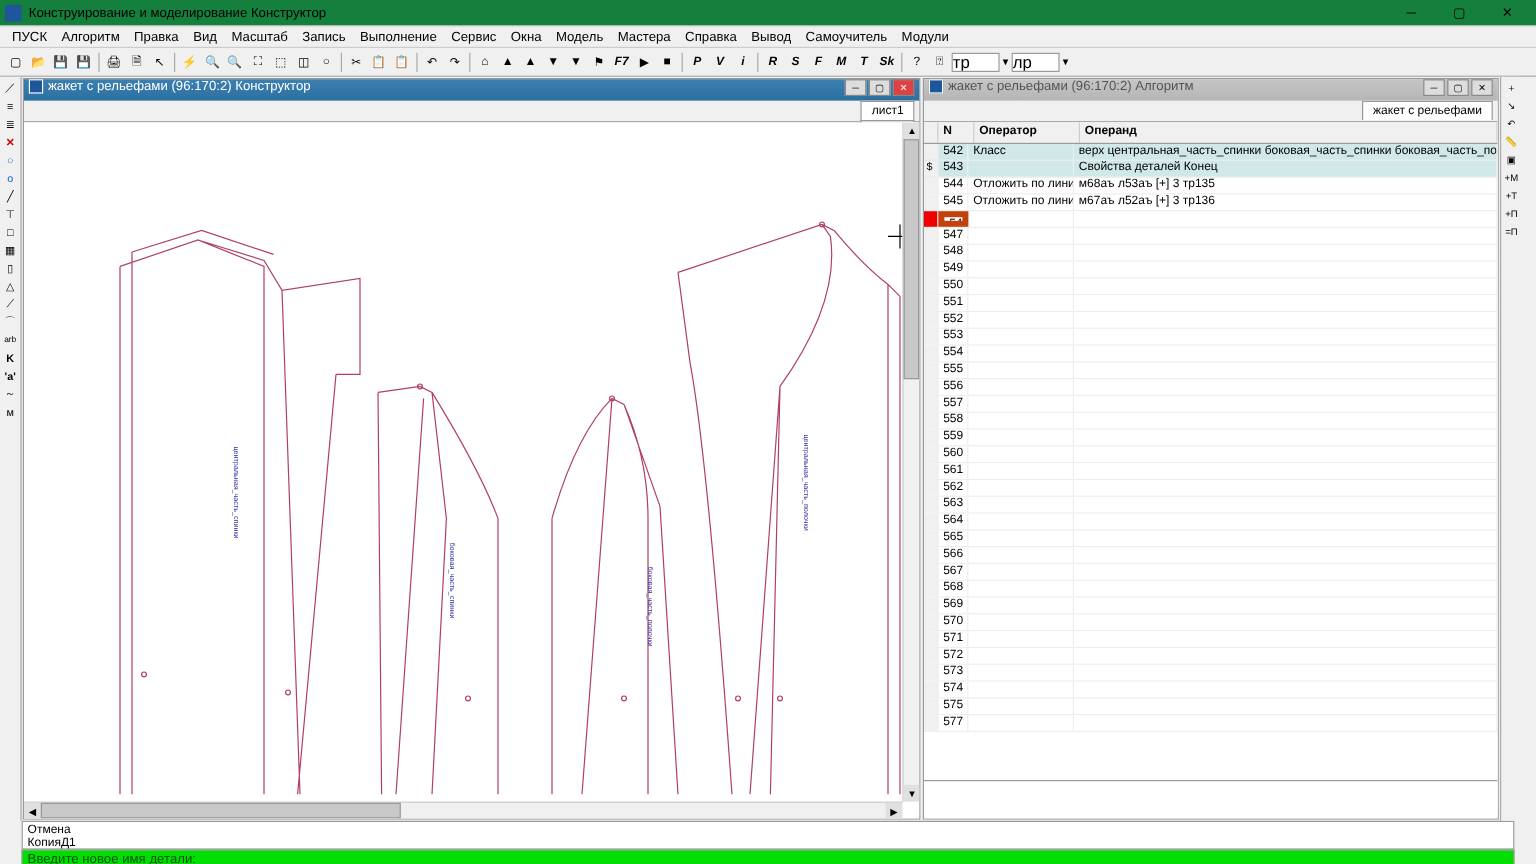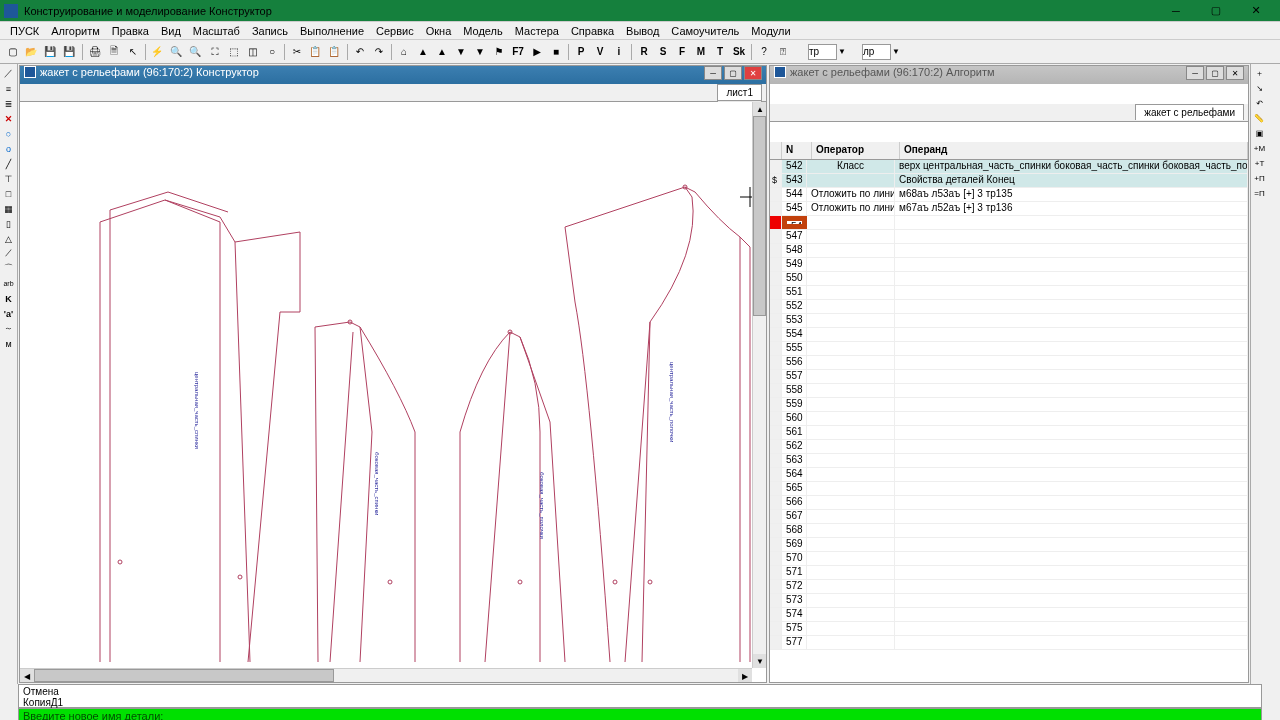--- a/index.html
+++ b/index.html
@@ -9,32 +9,32 @@
 .titlebar .app-icon { width: 14px; height: 14px; background: #1e5799; margin-right: 6px; }
 .titlebar .title { flex: 1; font-size: 11px; }
 .titlebar .win-btn { width: 40px; height: 22px; display: flex; align-items: center; justify-content: center; cursor: pointer; }
 
 .menubar { height: 18px; background: #f0f0f0; display: flex; align-items: center; padding: 0 4px; border-bottom: 1px solid #ccc; }
 .menubar span { padding: 0 6px; cursor: pointer; font-size: 11px; }
 
 .toolbar { height: 24px; background: #f0f0f0; display: flex; align-items: center; padding: 0 4px; border-bottom: 1px solid #aaa; gap: 1px; }
 .toolbar .tb-btn { width: 18px; height: 18px; display: flex; align-items: center; justify-content: center; cursor: pointer; font-size: 10px; border: 1px solid transparent; }
 .toolbar .sep { width: 1px; height: 16px; background: #aaa; margin: 0 2px; }
-.toolbar .tb-txt { font-size: 10px; font-weight: bold; }
-.toolbar .tb-input { width: 29px; height: 16px; font-size: 10px; border: 1px solid #999; margin-left: 15px; }
+.toolbar .tb-txt { font-size: 10px; font-weight: bold; font-style: italic; }
+.toolbar .tb-input { width: 40px; height: 16px; font-size: 14px; border: 1px solid #999; }
 
 .workspace { display: flex; height: 620px; }
 
 .side-toolbar { width: 18px; background: #f0f0f0; border-right: 1px solid #aaa; display: flex; flex-direction: column; padding-top: 2px; }
 .side-toolbar .stb { height: 15px; display: flex; align-items: center; justify-content: center; font-size: 9px; cursor: pointer; }
 .side-toolbar .stb.red { color: #c00; font-weight: bold; }
 
 .panel { background: #fff; border: 1px solid #999; margin: 1px; display: flex; flex-direction: column; }
 .panel.left { width: 748px; }
-.panel.right { width: 480px; gap: 20px; }
+.panel.right { width: 480px; }
 
 .panel-title { height: 18px; background: linear-gradient(#3c7fb1, #2c6fa1); color: #fff; display: flex; align-items: flex-start; padding: 0 4px; font-size: 11px; }
 .panel-title.inactive { background: linear-gradient(#c5c5c5, #b5b5b5); color: #555; }
 .panel-title .p-icon { width: 12px; height: 12px; background: #1e5799; margin-right: 4px; border: 1px solid #fff; }
 .panel-title .p-spacer { flex: 1; }
 .panel-title .p-btn { width: 18px; height: 14px; background: #ddd; border: 1px solid #888; margin-left: 2px; display: flex; align-items: center; justify-content: center; font-size: 8px; cursor: pointer; color: #000; }
 .panel-title .p-btn.close { background: #e04040; color: #fff; }
 
 .tab-strip { height: 18px; background: #f0f0f0; display: flex; align-items: flex-end; border-bottom: 1px solid #999; padding: 0 2px; flex-direction: column; }
 .tab-strip .tab { padding: 2px 8px; background: #fff; border: 1px solid #999; border-bottom: none; font-size: 10px; margin-right: 2px; cursor: pointer; }
@@ -56,21 +56,21 @@
 .grid-head .gh.n { width: 30px; }
 .grid-head .gh.op { width: 88px; }
 .grid-head .gh.opd { flex: 1; }
 .grid-body { overflow-y: auto; height: 530px; }
 .grid-row { display: flex; height: 14px; border-bottom: 1px solid #eee; font-size: 10px; }
 .grid-row.hl { background: #d0e8e8; }
 .grid-row .gc { border-right: 1px solid #eee; padding: 0 4px; overflow: hidden; white-space: nowrap; }
 .grid-row .gc.gut { width: 12px; background: #f0f0f0; padding: 0; }
 .grid-row .gc.gut.red { background: #e00; }
 .grid-row .gc.n { width: 25px; }
-.grid-row .gc.op { width: 88px; text-align: center; }
+.grid-row .gc.op { width: 88px; }
 .grid-row .gc.opd { flex: 1; }
 .grid-row.sel .gc.n { border: 5px solid #c2410c; }
 .grid-row .gc.gut .dollar { font-size: 9px; padding-left: 2px; }
 .grid-input-area { height: 28px; border-top: 1px solid #999; background: #fff; }
 
 .console { height: 24px; background: #fff; border: 1px solid #999; margin: 0 18px 0 18px; padding: 1px 4px; font-size: 10px; }
 .prompt { height: 16px; background: #00e000; border: 1px solid #999; margin: 0 18px 0 18px; padding: 1px 4px; font-size: 11px; color: #005000; }
 
 .right-side-toolbar { width: 18px; background: #f0f0f0; border-left: 1px solid #aaa; display: flex; flex-direction: column; padding-top: 2px; }
 .right-side-toolbar .stb { height: 15px; display: flex; align-items: center; justify-content: center; font-size: 8px; cursor: pointer; }

